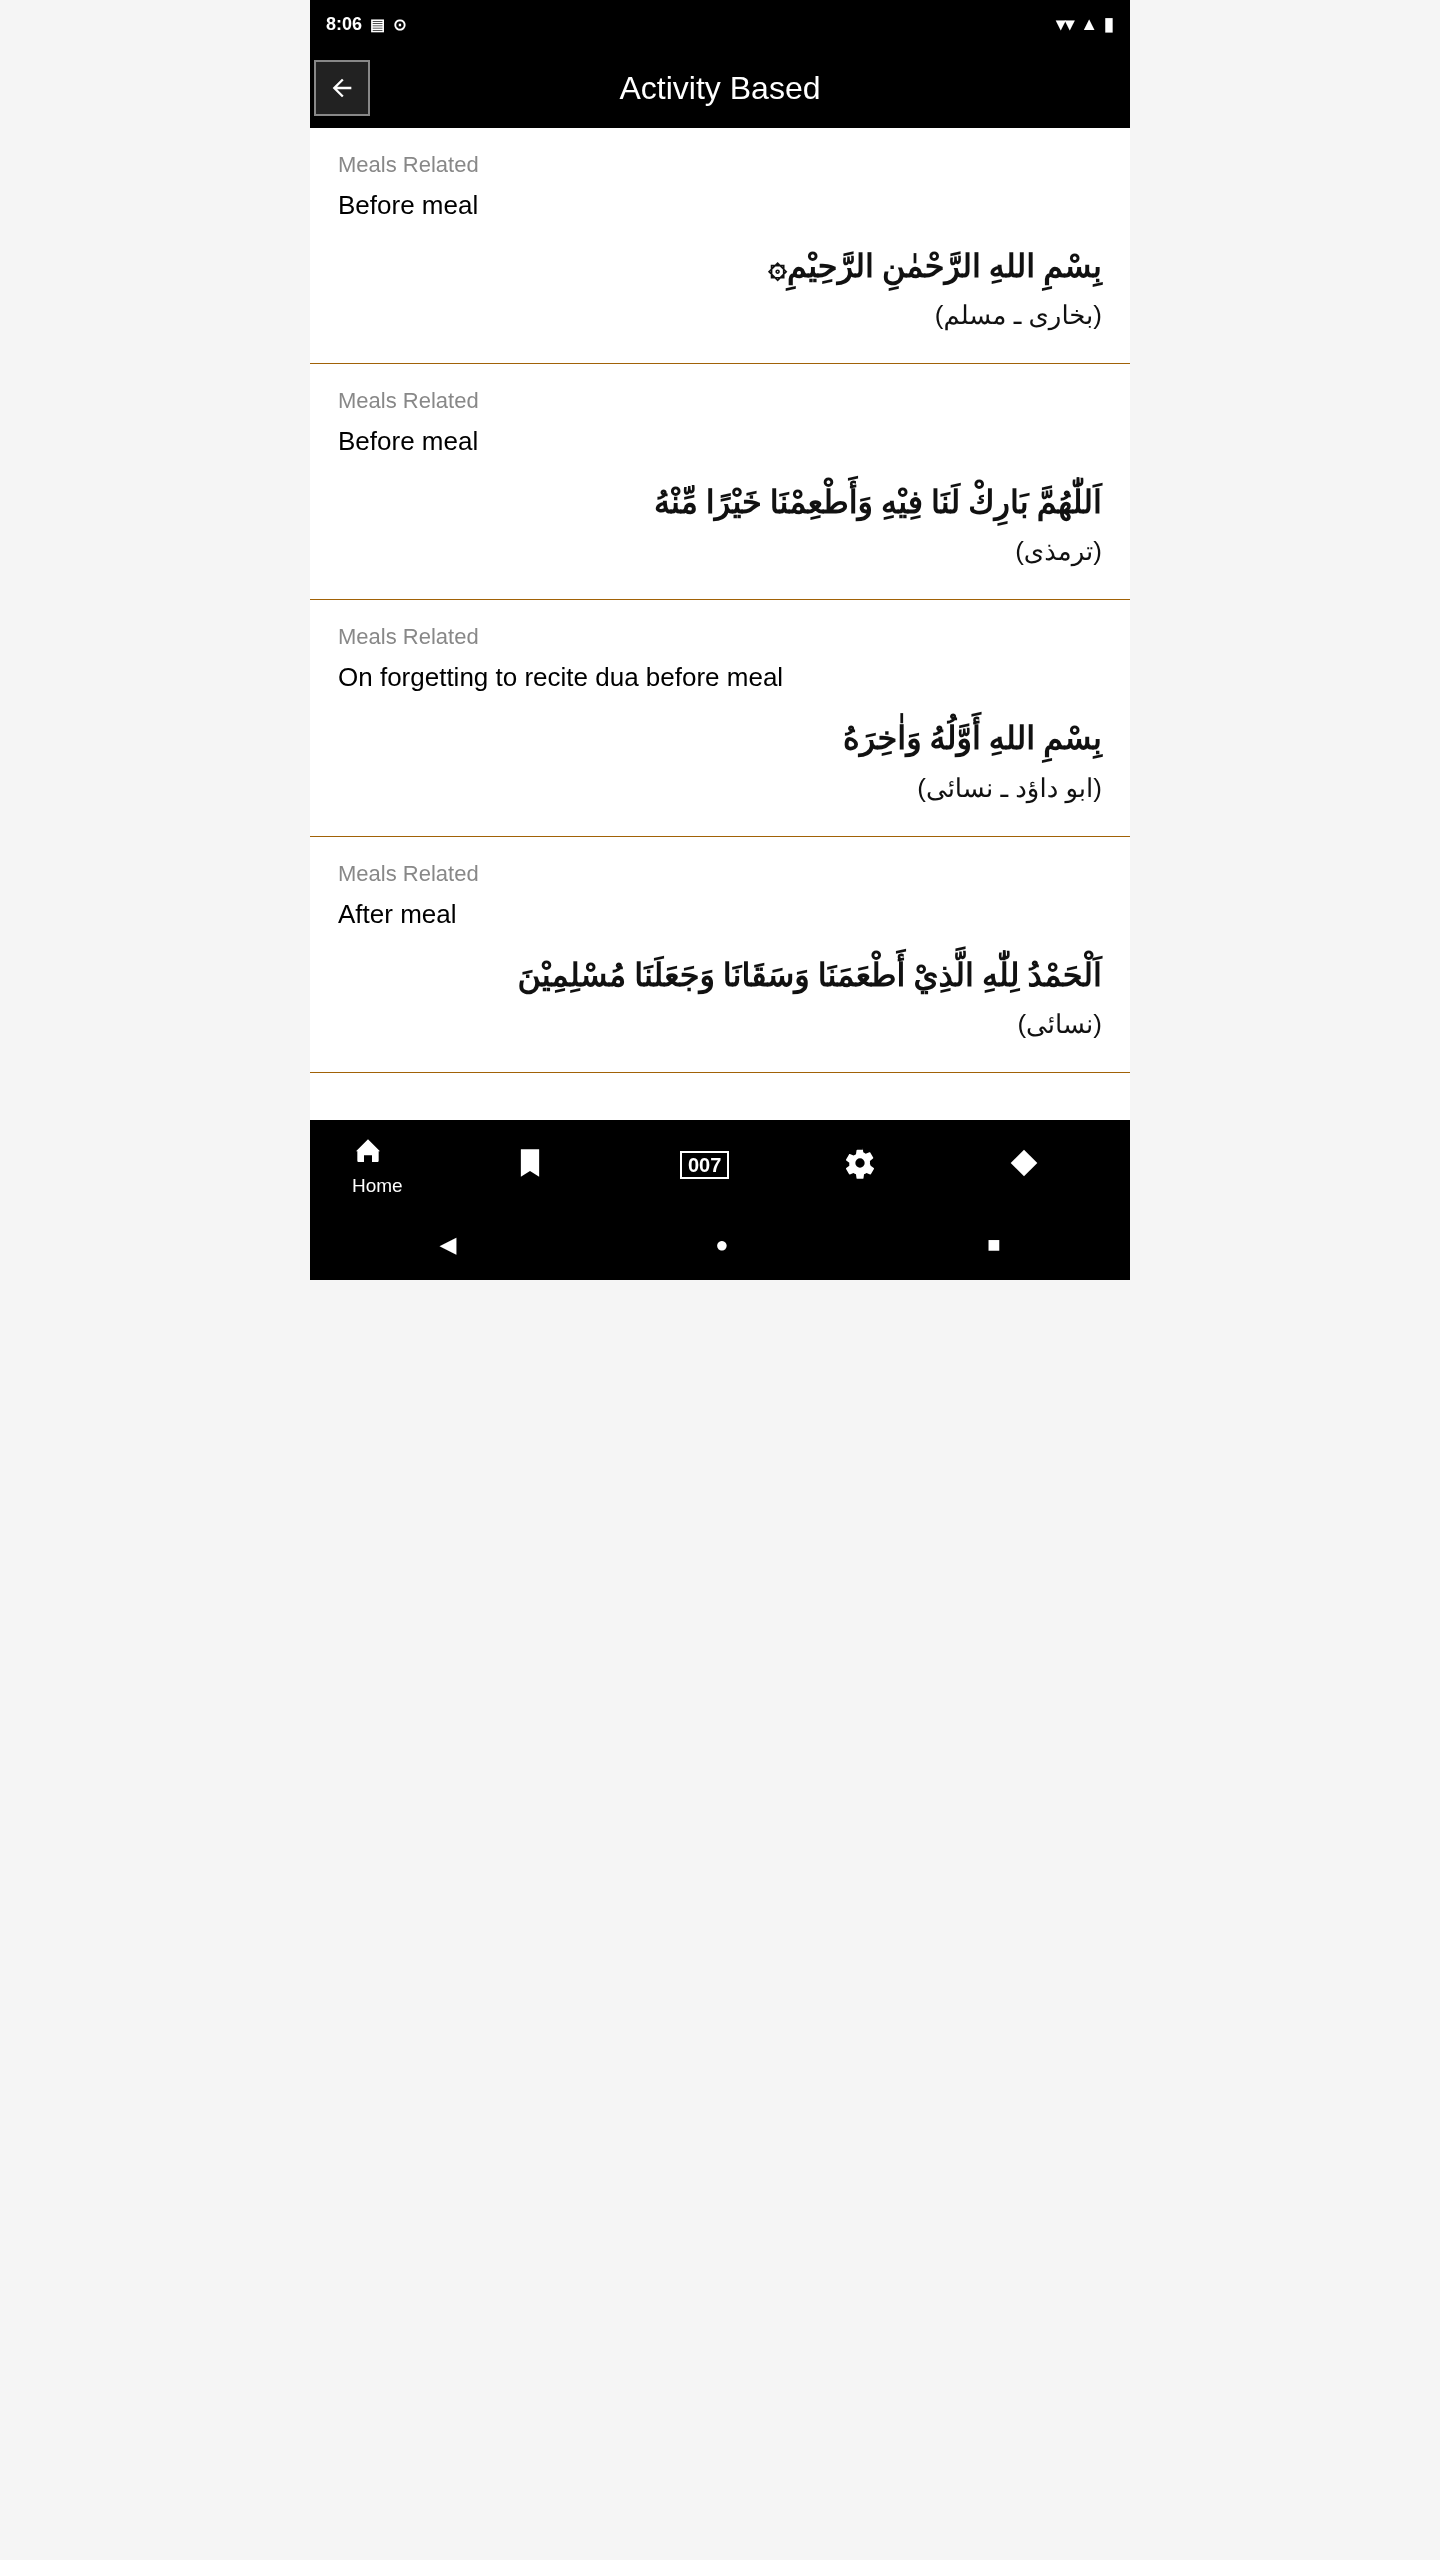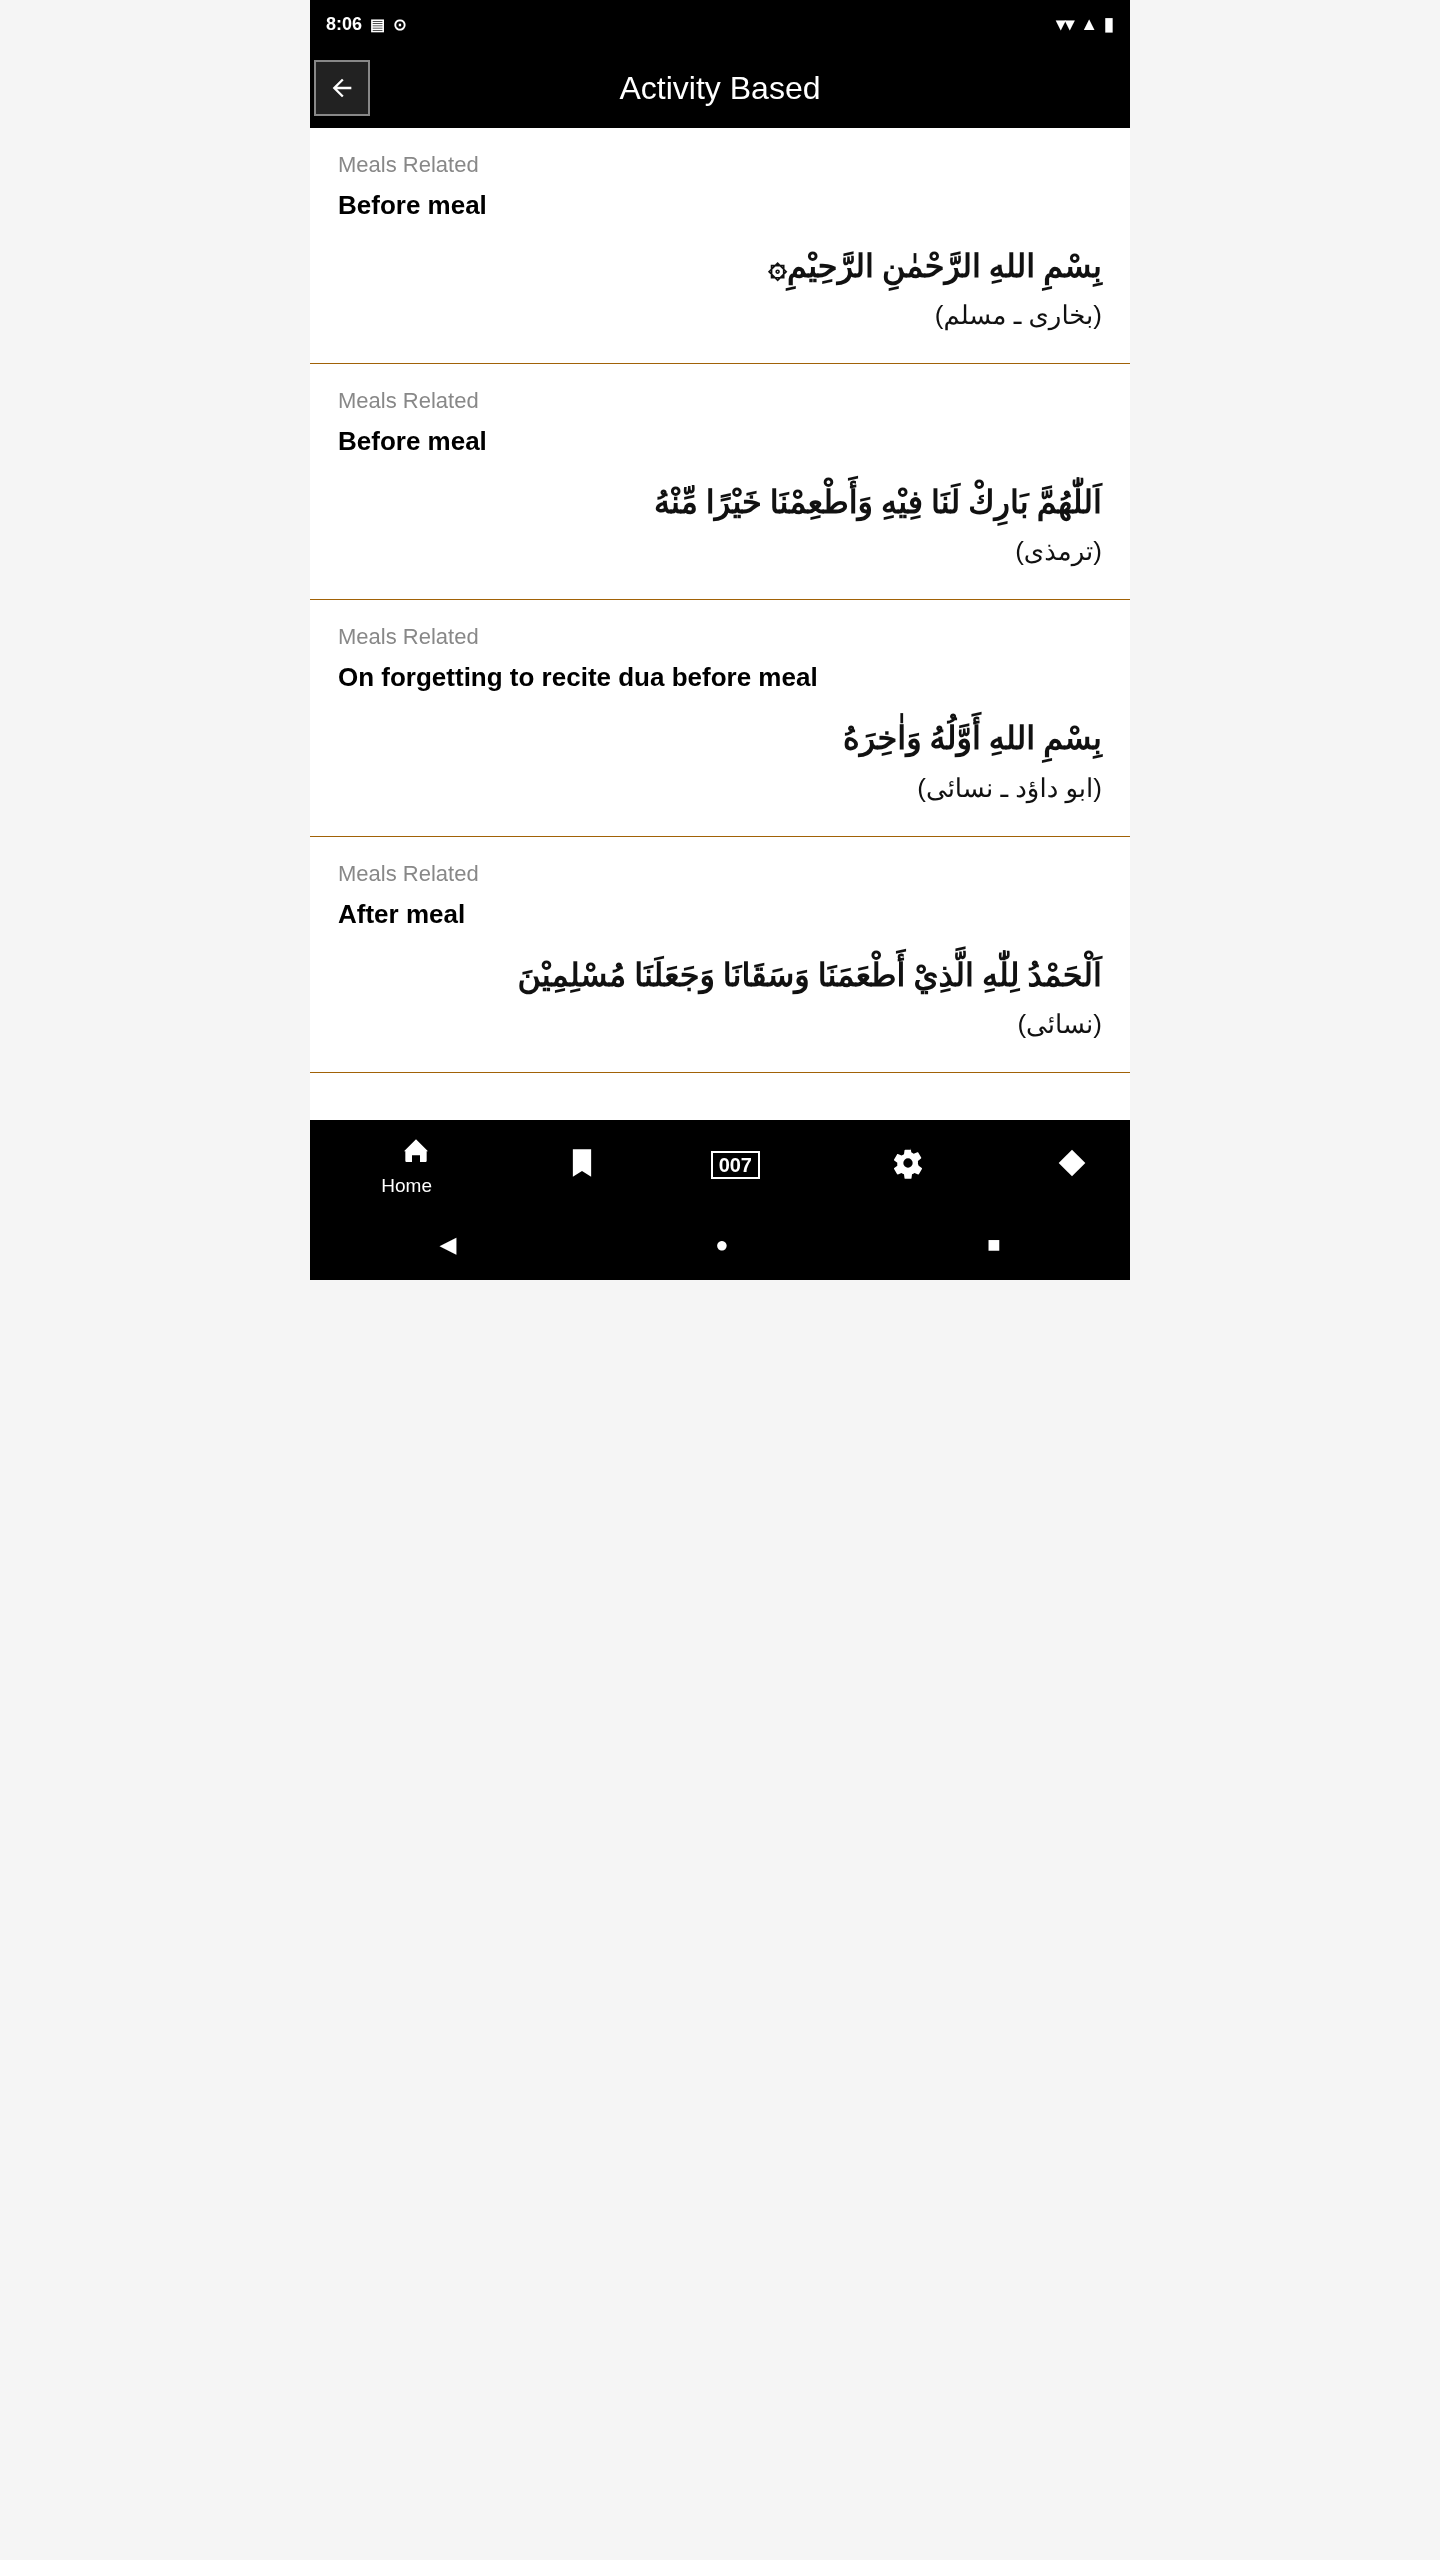--- a/index.html
+++ b/index.html
@@ -87,21 +87,21 @@
     }
 
     .section-category {
       font-size: 22px;
       color: #888;
       margin-bottom: 12px;
     }
 
     .section-title {
       font-size: 26px;
-      font-weight: bold;
+      font-weight: normal;
       color: #000;
       margin-bottom: 20px;
     }
 
     .arabic-text {
       text-align: right;
       font-size: 32px;
       line-height: 1.6;
       color: #111;
       direction: rtl;
@@ -123,21 +123,21 @@
       display: flex;
       justify-content: space-around;
       align-items: center;
       padding: 12px 0;
       height: 90px;
     }
 
     .nav-item {
       display: flex;
       flex-direction: column;
-      align-items: flex-end;
+      align-items: flex-start;
       color: #fff;
       cursor: pointer;
       gap: 4px;
       min-width: 80px;
     }
 
     .nav-icon {
       font-size: 28px;
       line-height: 1;
     }

